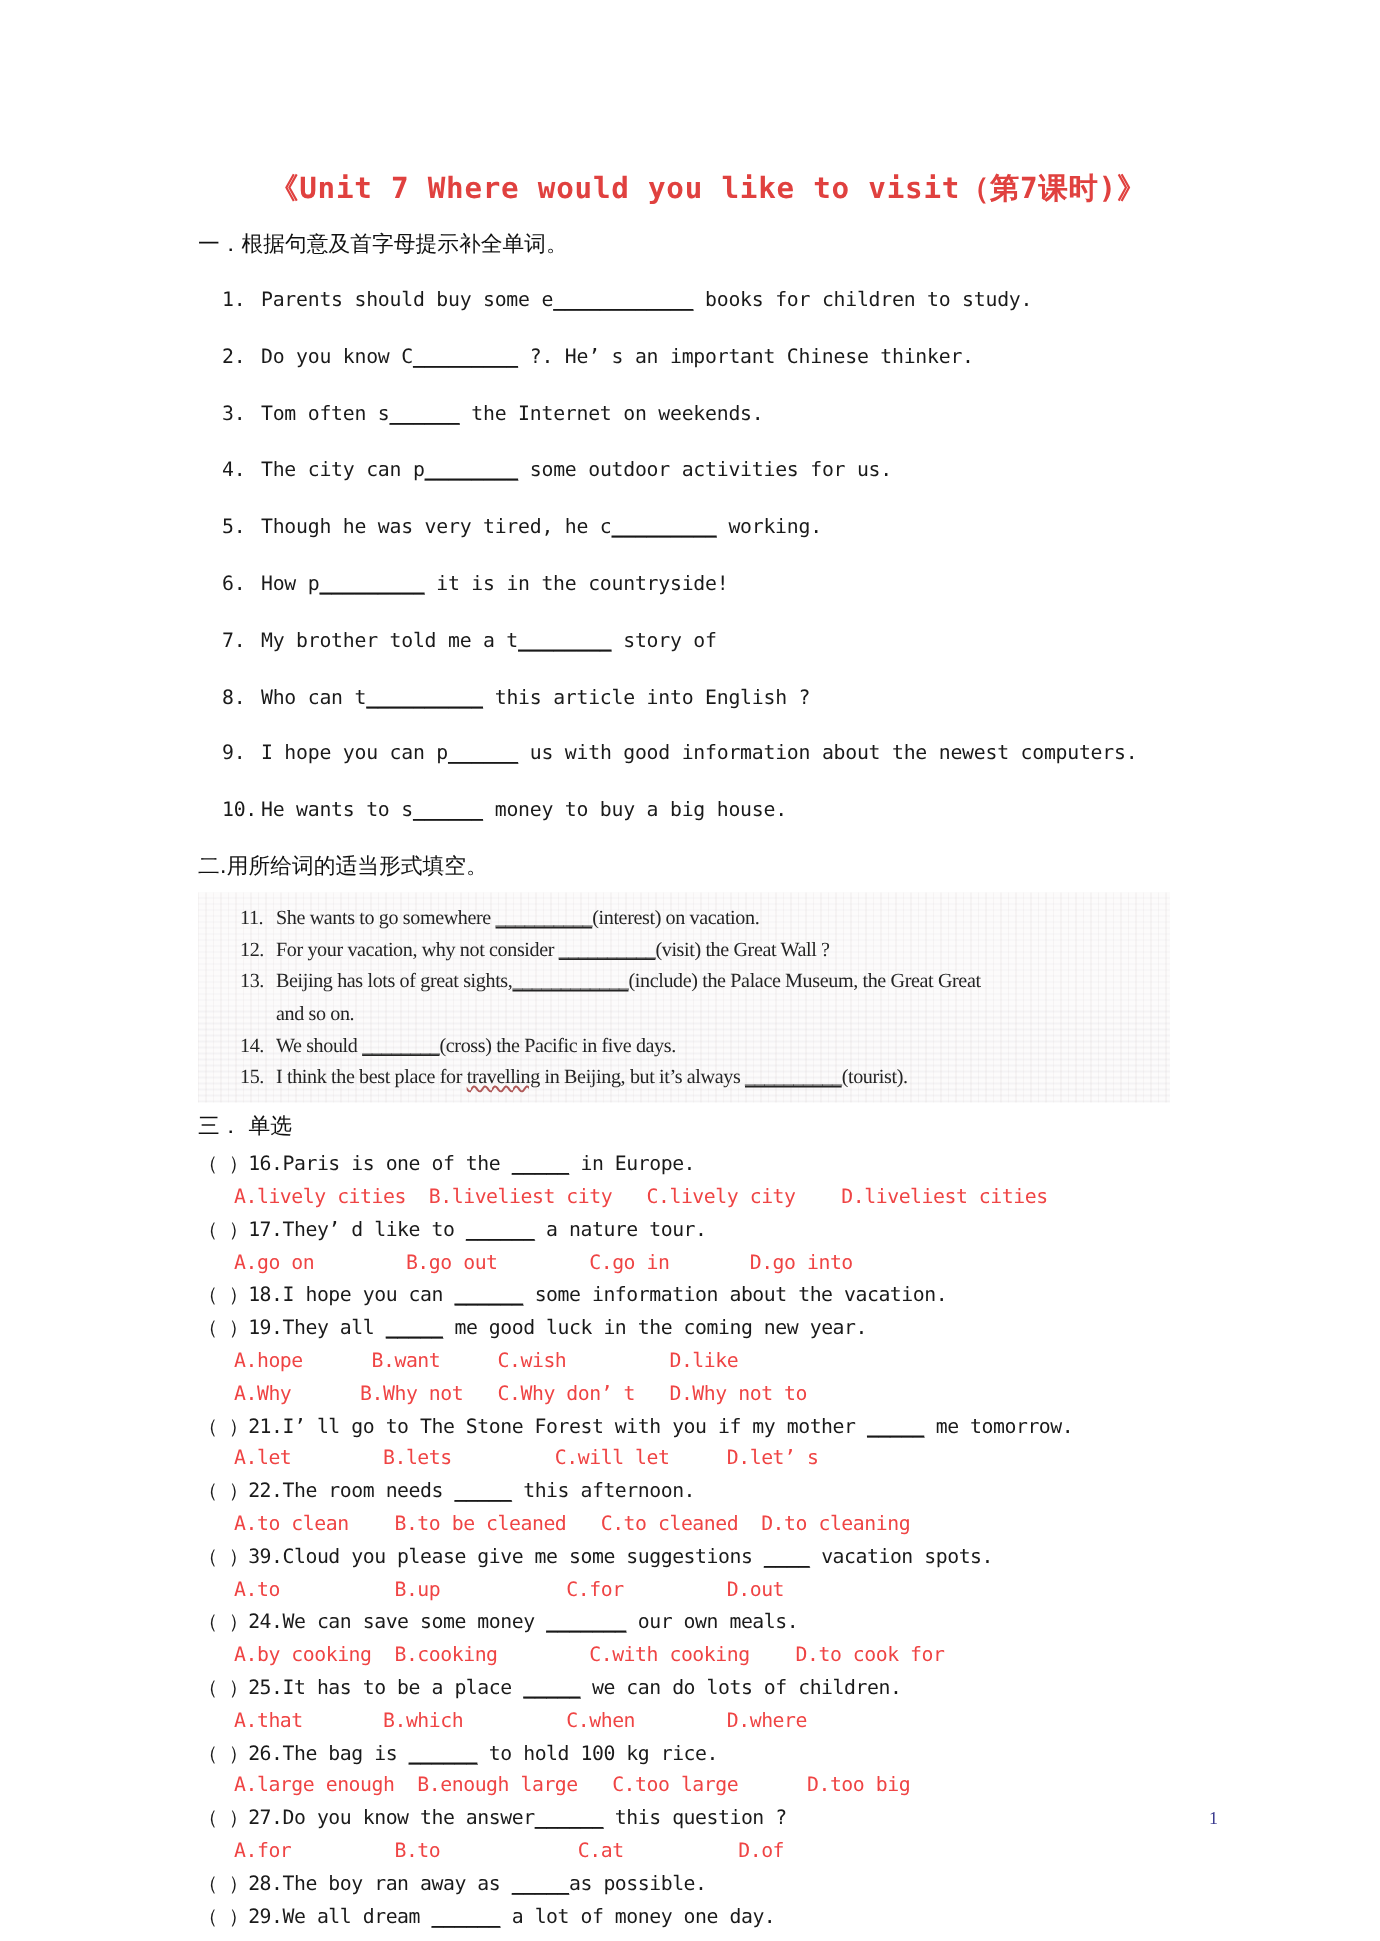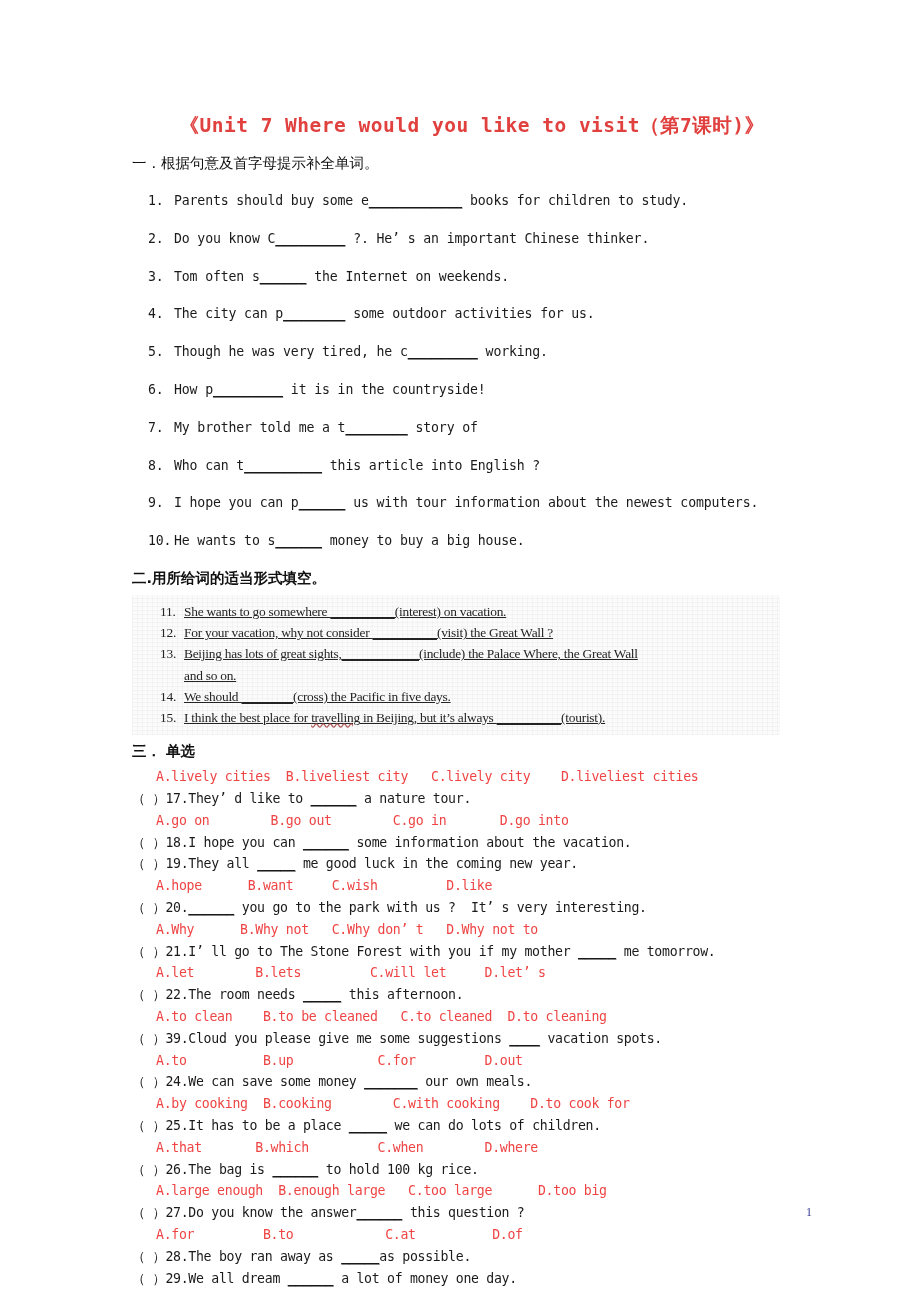--- a/index.html
+++ b/index.html
@@ -38,21 +38,21 @@
   }
 
   
   .sec-head {
     font-family: "DejaVu Sans", "Liberation Sans", sans-serif;
     font-size: 14.5px;
     color: #111;
     margin: 0 0 4px 0;
     line-height: 1.45;
   }
-  .sec-head.tight { margin-top: 2px; font-weight: bold; }
+  .sec-head.tight { margin-top: 2px; }
 
   
   .mono-line {
     font-family: "DejaVu Sans Mono", "Liberation Mono", monospace;
     font-size: 13.2px;
     line-height: 21.8px;
     color: #1a1a1a;
     white-space: pre;
     letter-spacing: -0.15px;
     margin: 16px;
@@ -78,21 +78,20 @@
   }
   .scan-line {
     font-family: "Liberation Serif", "DejaVu Serif", serif;
     font-size: 13.4px;
     line-height: 21.2px;
     color: #242424;
     margin: 0;
     padding-left: 28px;
     white-space: pre;
     letter-spacing: -0.25px;
-    text-decoration: underline;
   }
   .scan-line .snum {
     display: inline-block;
     width: 24px;
   }
   .scan-line .sblank {
     text-decoration: underline;
     text-underline-offset: 2px;
   }
   .scan-line .squig {
@@ -149,45 +148,45 @@
 
   <div id="s1-list">
       <div class="mono-line"><span class="num">1.</span><span>Parents should buy some e</span><span class="blank">____________</span><span> books for children to study.</span></div>
       <div class="mono-line"><span class="num">2.</span><span>Do you know C</span><span class="blank">_________</span><span> ?. He’ s an important Chinese thinker.</span></div>
       <div class="mono-line"><span class="num">3.</span><span>Tom often s</span><span class="blank">______</span><span> the Internet on weekends.</span></div>
       <div class="mono-line"><span class="num">4.</span><span>The city can p</span><span class="blank">________</span><span> some outdoor activities for us.</span></div>
       <div class="mono-line"><span class="num">5.</span><span>Though he was very tired, he c</span><span class="blank">_________</span><span> working.</span></div>
       <div class="mono-line"><span class="num">6.</span><span>How p</span><span class="blank">_________</span><span> it is in the countryside!</span></div>
       <div class="mono-line"><span class="num">7.</span><span>My brother told me a t</span><span class="blank">________</span><span> story of</span></div>
       <div class="mono-line"><span class="num">8.</span><span>Who can t</span><span class="blank">__________</span><span> this article into English ?</span></div>
-      <div class="mono-line"><span class="num">9.</span><span>I hope you can p</span><span class="blank">______</span><span> us with tour information about the newest computers.</span></div>
+      <div class="mono-line"><span class="num">9.</span><span>I hope you can p</span><span class="blank">______</span><span> us with good information about the newest computers.</span></div>
       <div class="mono-line"><span class="num">10.</span><span>He wants to s</span><span class="blank">______</span><span> money to buy a big house.</span></div>
     </div>
 
   <div class="sec-head tight">二.用所给词的适当形式填空。</div>
 
   <div class="scan-block" id="s2-list">
       <div class="scan-line"><span class="snum">11.</span><span>She wants to go somewhere </span><span class="sblank">__________</span><span>(interest) on vacation.</span></div>
       <div class="scan-line"><span class="snum">12.</span><span>For your vacation, why not consider </span><span class="sblank">__________</span><span>(visit) the Great Wall ?</span></div>
-      <div class="scan-line"><span class="snum">13.</span><span>Beijing has lots of great sights,</span><span class="sblank">____________</span><span>(include) the Palace Where, the Great Wall</span></div>
+      <div class="scan-line"><span class="snum">13.</span><span>Beijing has lots of great sights,</span><span class="sblank">____________</span><span>(include) the Palace Museum, the Great Great</span></div>
       <div class="scan-line cont"><span>and so on.</span></div>
       <div class="scan-line"><span class="snum">14.</span><span>We should </span><span class="sblank">________</span><span>(cross) the Pacific in five days.</span></div>
       <div class="scan-line"><span class="snum">15.</span><span>I think the best place for <span class="squig">travelling</span> in Beijing, but it’s always </span><span class="sblank">__________</span><span>(tourist).</span></div>
     </div>
 
   <div class="sec-head tight">三． 单选</div>
 
   <div id="s3-list">
+      <div class="mcq-stem"><span>（ ）</span><span>16.</span><span>Paris is one of the </span><span class="blank">_____</span><span> in Europe.</span></div>
       <div class="mcq-opts">A.lively cities  B.liveliest city   C.lively city    D.liveliest cities</div>
       <div class="mcq-stem"><span>（ ）</span><span>17.</span><span>They’ d like to </span><span class="blank">______</span><span> a nature tour.</span></div>
       <div class="mcq-opts">A.go on        B.go out        C.go in       D.go into</div>
       <div class="mcq-stem"><span>（ ）</span><span>18.</span><span>I hope you can </span><span class="blank">______</span><span> some information about the vacation.</span></div>
       <div class="mcq-stem"><span>（ ）</span><span>19.</span><span>They all </span><span class="blank">_____</span><span> me good luck in the coming new year.</span></div>
       <div class="mcq-opts">A.hope      B.want     C.wish         D.like</div>
-      <div class="mcq-stem"><span>（ ）</span><span>20.</span><span></span><span class="blank">______</span><span> you go to the park with us ?  It’ s very interesting.</span></div>
       <div class="mcq-opts">A.Why      B.Why not   C.Why don’ t   D.Why not to</div>
       <div class="mcq-stem"><span>（ ）</span><span>21.</span><span>I’ ll go to The Stone Forest with you if my mother </span><span class="blank">_____</span><span> me tomorrow.</span></div>
       <div class="mcq-opts">A.let        B.lets         C.will let     D.let’ s</div>
       <div class="mcq-stem"><span>（ ）</span><span>22.</span><span>The room needs </span><span class="blank">_____</span><span> this afternoon.</span></div>
       <div class="mcq-opts">A.to clean    B.to be cleaned   C.to cleaned  D.to cleaning</div>
       <div class="mcq-stem"><span>（ ）</span><span>39.</span><span>Cloud you please give me some suggestions </span><span class="blank">____</span><span> vacation spots.</span></div>
       <div class="mcq-opts">A.to          B.up           C.for         D.out</div>
       <div class="mcq-stem"><span>（ ）</span><span>24.</span><span>We can save some money </span><span class="blank">_______</span><span> our own meals.</span></div>
       <div class="mcq-opts">A.by cooking  B.cooking        C.with cooking    D.to cook for</div>
       <div class="mcq-stem"><span>（ ）</span><span>25.</span><span>It has to be a place </span><span class="blank">_____</span><span> we can do lots of children.</span></div>

